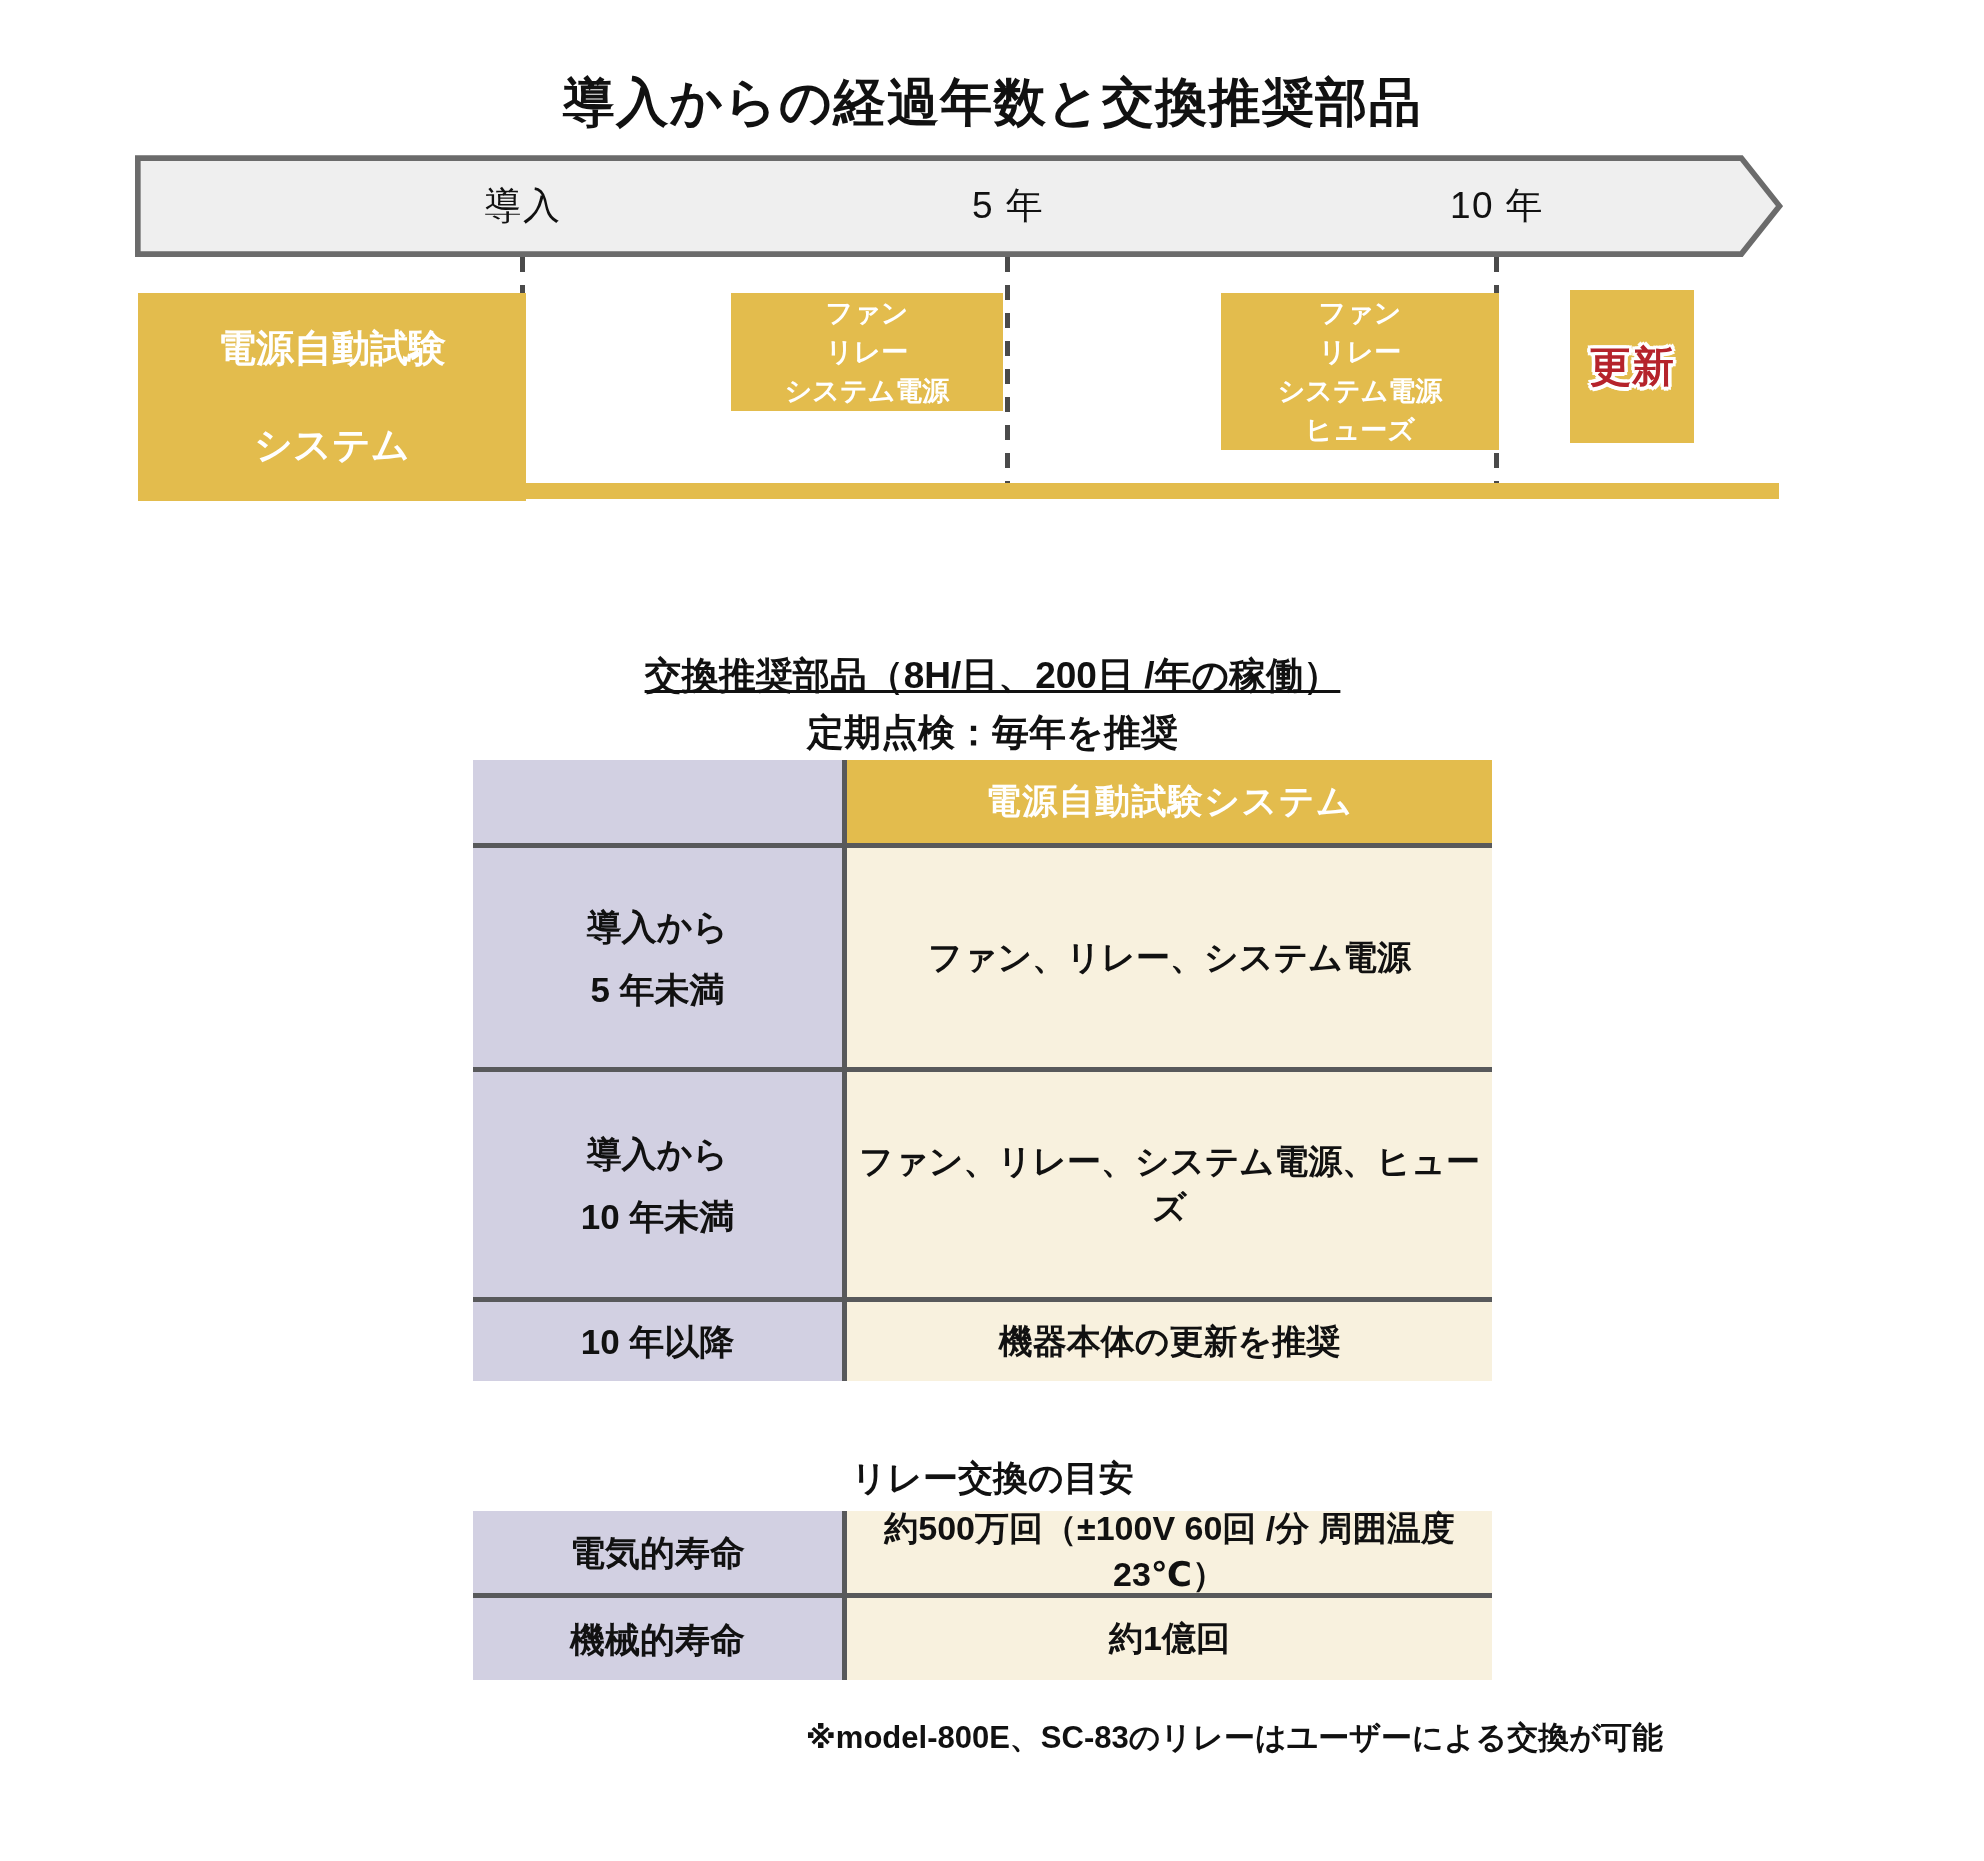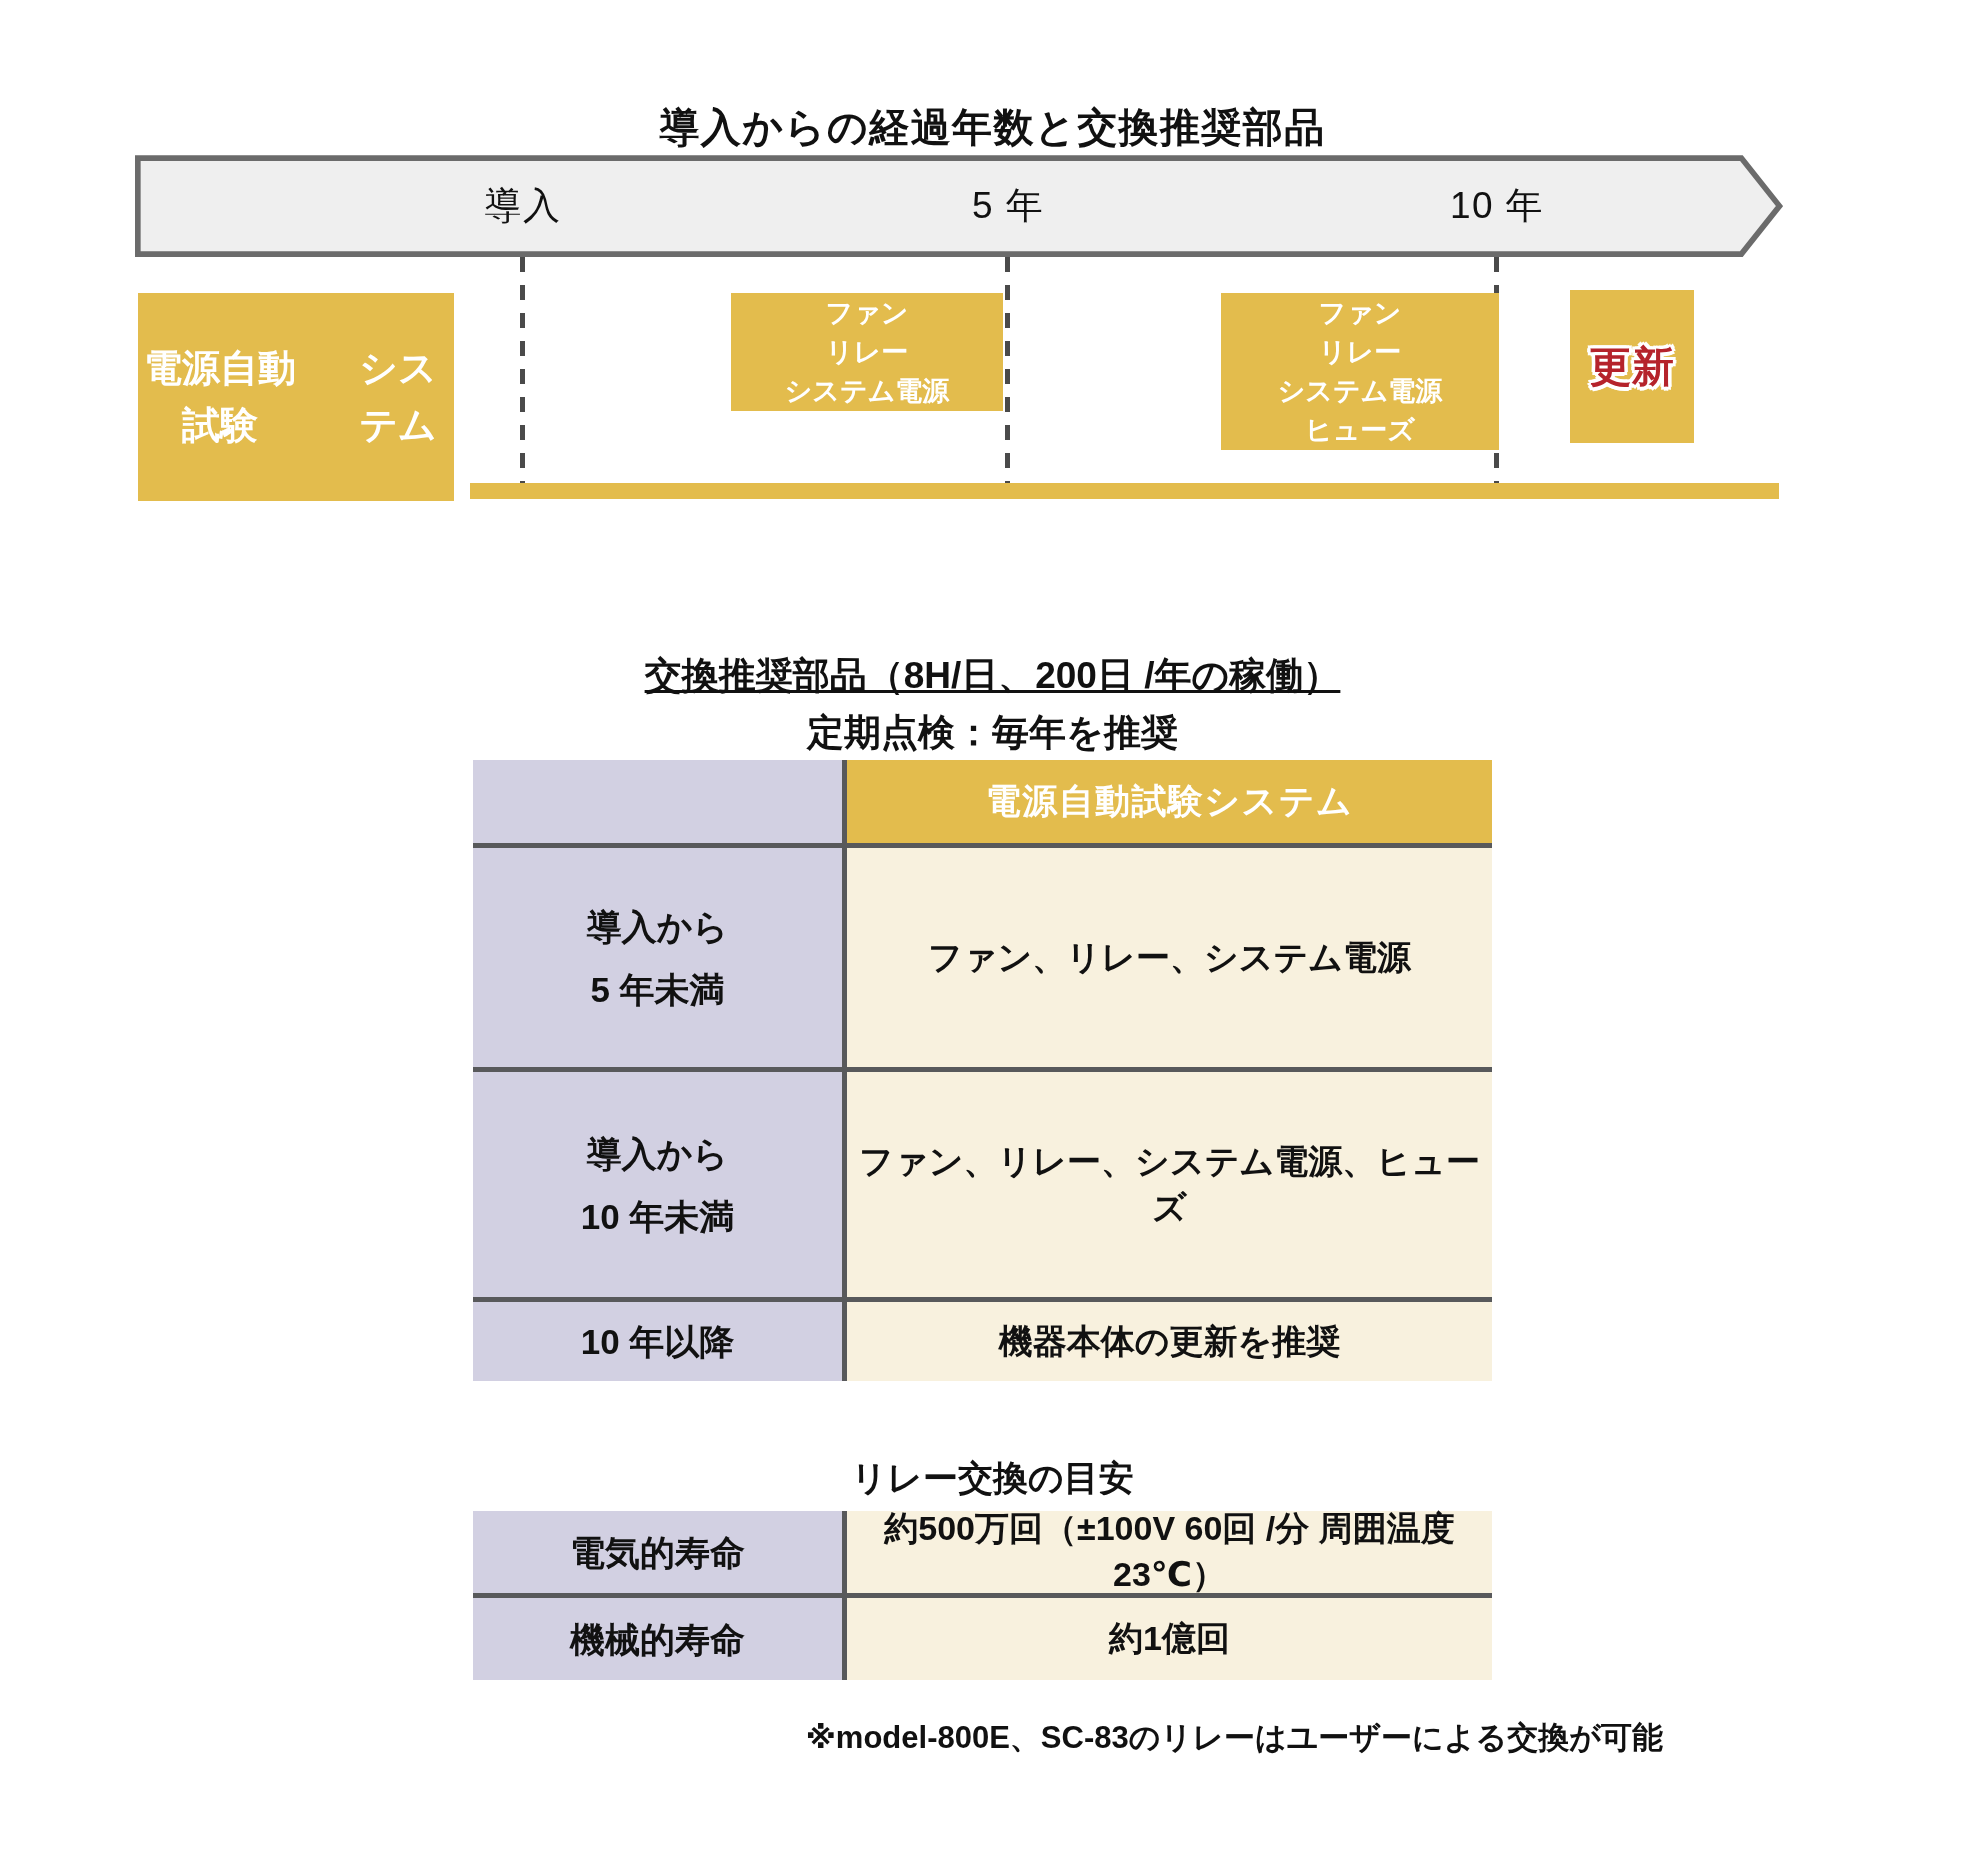--- a/index.html
+++ b/index.html
@@ -2,31 +2,31 @@
 <html style="font-size:11.3px"><head>
 <meta charset="utf-8">
 <style>
   html,body{margin:0;padding:0;background:#ffffff;}
   body{font-family:"Liberation Sans","DejaVu Sans",sans-serif;color:#111;}
   #canvas{position:relative;width:1985px;height:1861px;background:#ffffff;overflow:hidden;}
   .abs{position:absolute;}
   .center-text{left:0;width:1985px;text-align:center;}
 
   
-  #main-title{top:68px;font-size:40px;font-weight:bold;letter-spacing:1.4px;margin-top:32px;}
+  #main-title{top:68px;font-size:52px;font-weight:bold;letter-spacing:1.4px;}
 
   
   #arrow-svg{left:135px;top:155px;}
   .milestone{top:206px;transform:translate(-50%,-50%);font-size:37px;font-weight:normal;letter-spacing:1.4px;white-space:nowrap;text-align:right;}
   .dashline{width:5px;top:257px;height:246px;
     background:repeating-linear-gradient(to bottom,#4a4a4a 0 15.5px,transparent 15.5px 28px);}
 
   
   .gold{background:#E3BC4D;}
-  #system-box{left:138px;top:293px;width:316px;height:208px;display:flex;flex-direction:row;
+  #system-box{left:138px;top:293px;width:388px;height:208px;display:flex;flex-direction:column;
     align-items:center;justify-content:center;color:#fff;font-size:38px;font-weight:bold;line-height:1.5;text-align:center;gap:40px;}
   #gold-bar{left:470px;top:483px;width:1309px;height:15.5px;}
   .part-box{display:flex;align-items:center;justify-content:center;color:#fff;
     font-size:27px;font-weight:bold;height:40px;white-space:nowrap;}
   .g5{left:731px;width:272px;}
   .g10{left:1221px;width:278px;}
   #renewal-box{left:1570px;top:290px;width:124px;height:153px;display:flex;align-items:center;justify-content:center;}
   #renewal-box span{color:#B5232B;font-size:42px;font-weight:bold;letter-spacing:0.7px;
     text-shadow:-2.8px -2.8px 0 #fff,2.8px -2.8px 0 #fff,-2.8px 2.8px 0 #fff,2.8px 2.8px 0 #fff,0 -3.5px 0 #fff,0 3.5px 0 #fff,-3.5px 0 0 #fff,3.5px 0 0 #fff;}
 

